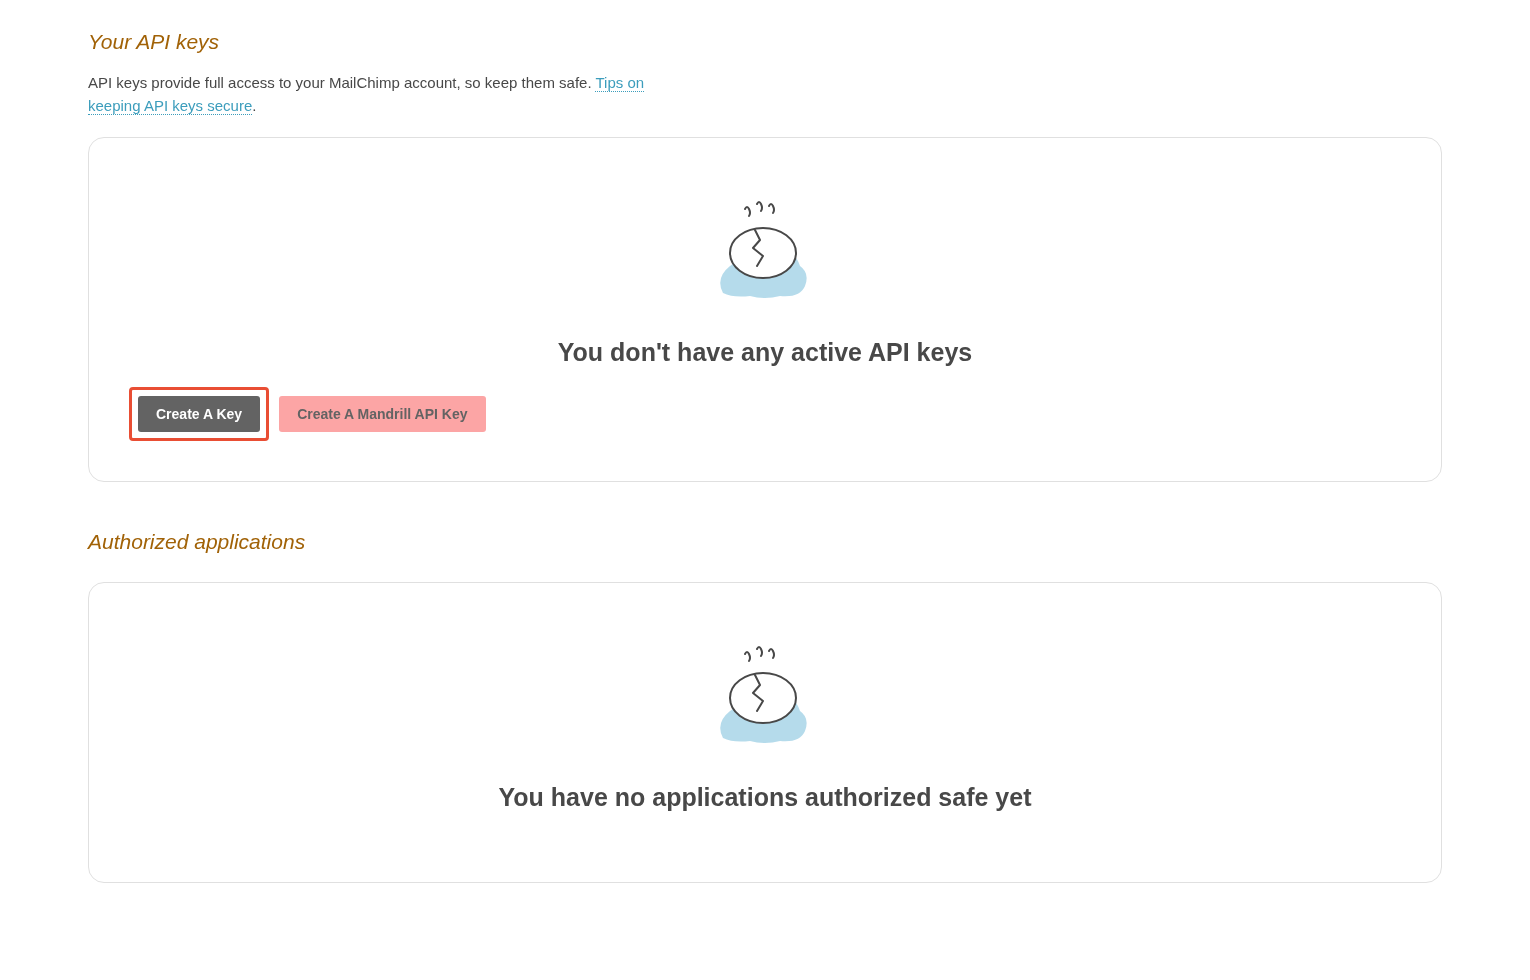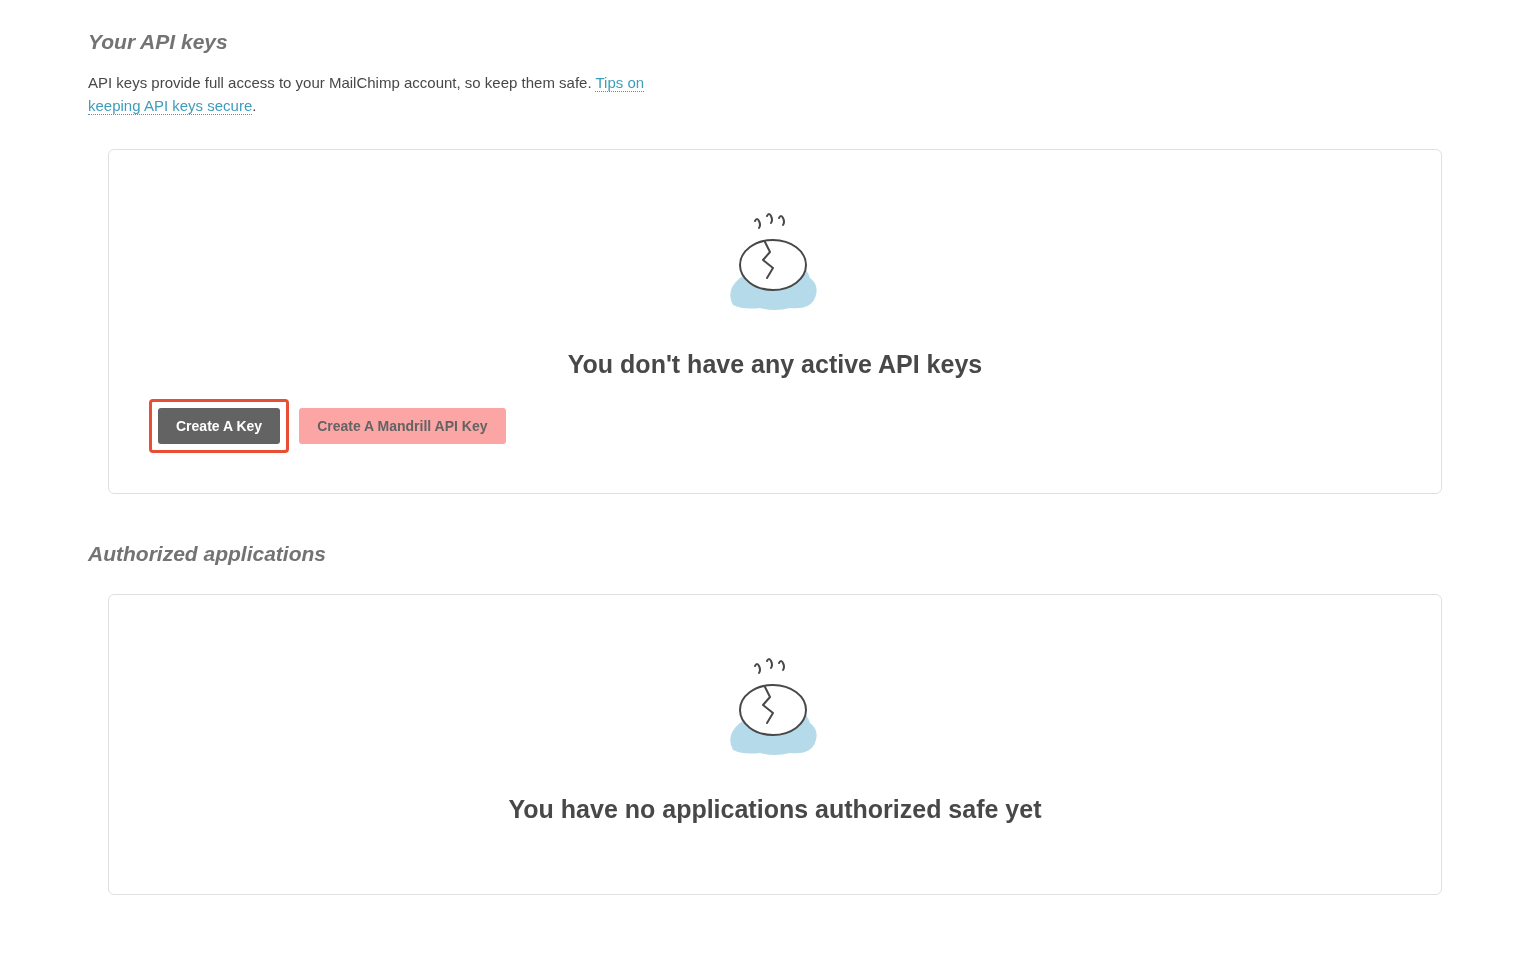--- a/index.html
+++ b/index.html
@@ -8,45 +8,44 @@
       box-sizing: border-box;
     }
     body {
       font-family: "Helvetica Neue", Helvetica, Arial, sans-serif;
       background-color: #ffffff;
       color: #484848;
       padding: 30px 88px;
     }
     .section-title {
       font-size: 21px;
-      font-weight: 700;
+      font-weight: 400;
       font-style: italic;
-      color: #737373;
+      color: #a16207;
       margin-bottom: 18px;
     }
     .section-description {
       font-size: 15px;
       color: #484848;
       line-height: 1.5;
       max-width: 580px;
-      margin-bottom: 32px;
+      margin-bottom: 20px;
     }
     .link {
       color: #3c9dbc;
       text-decoration: none;
       border-bottom: 1px dotted #3c9dbc;
       cursor: pointer;
     }
     .card {
       border: 1px solid #e0e0e0;
-      border-radius: 6px;
+      border-radius: 16px;
       padding: 60px 40px 40px 40px;
       text-align: center;
       margin-bottom: 48px;
-      margin-left: 20px;
     }
     .card-illustration {
       margin: 0 auto 30px auto;
       width: 120px;
       height: 110px;
       position: relative;
     }
     .card-message {
       font-size: 25px;
       font-weight: 600;

